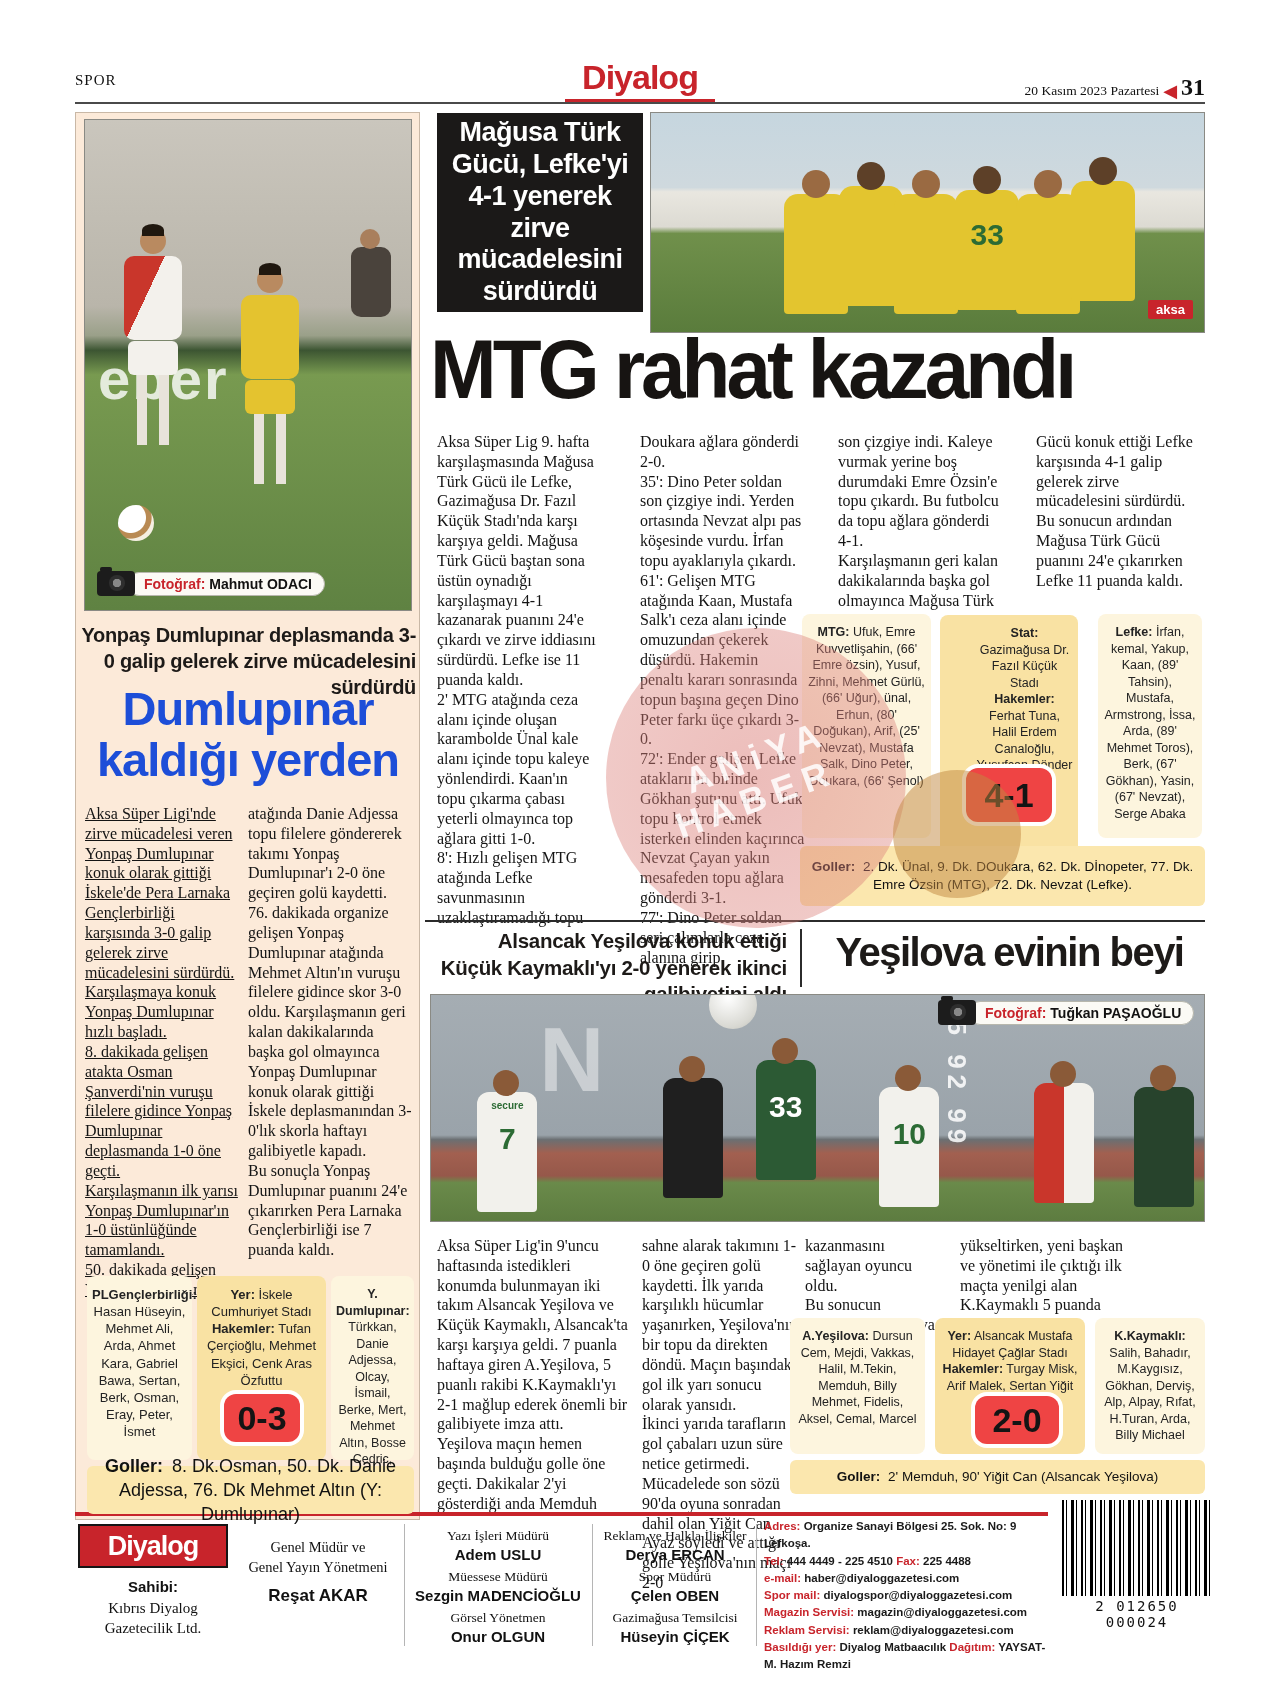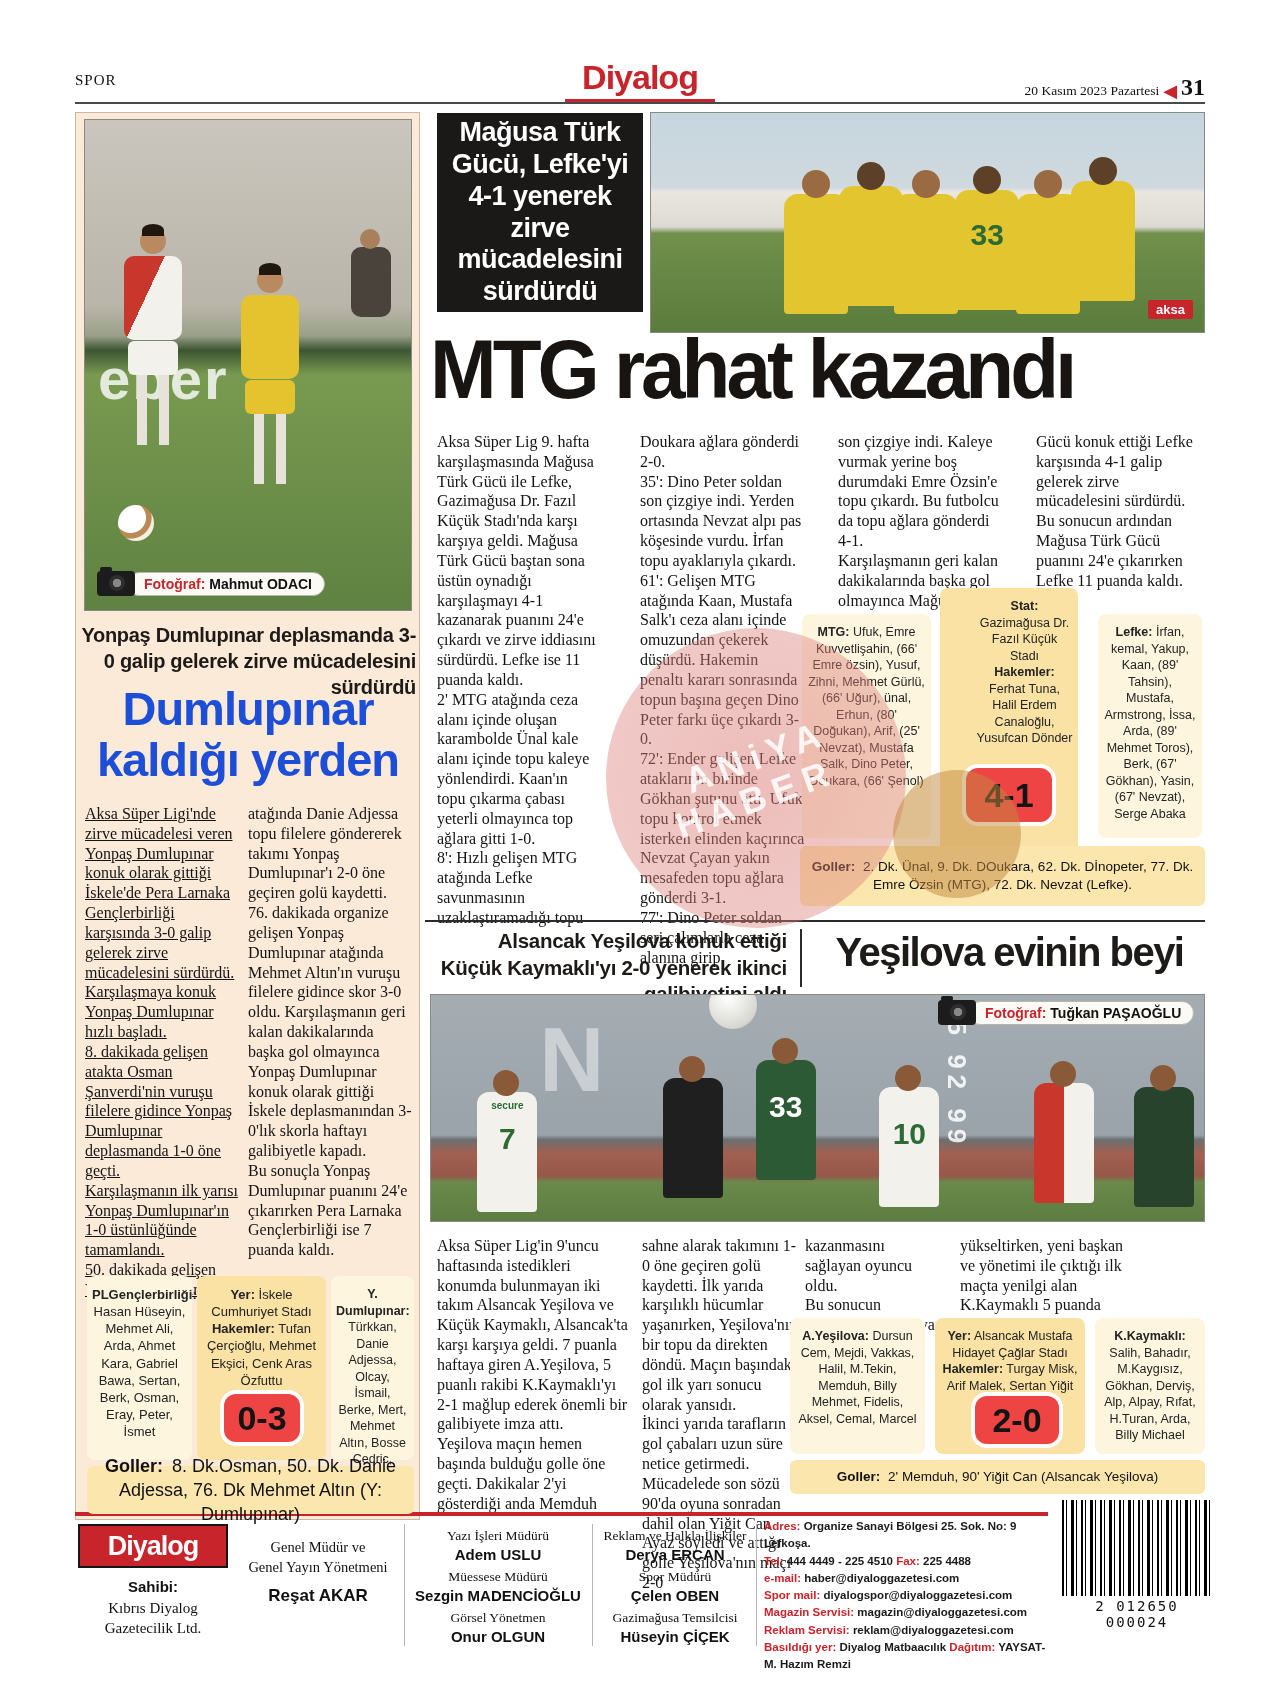--- a/index.html
+++ b/index.html
@@ -213,21 +213,21 @@
 77': Dino Peter soldan seri çalımlarla ceza alanına girip</div>
   <div class="abs bodycol" style="left:838px;top:432px;width:163px;height:182px;">son çizgiye indi. Kaleye vurmak yerine boş durumdaki Emre Özsin'e topu çıkardı. Bu futbolcu da topu ağlara gönderdi 4-1.
 Karşılaşmanın geri kalan dakikalarında başka gol olmayınca Mağusa Türk</div>
   <div class="abs bodycol" style="left:1036px;top:432px;width:166px;height:150px;">Gücü konuk ettiği Lefke karşısında 4-1 galip gelerek zirve mücadelesini sürdürdü.
 Bu sonucun ardından Mağusa Türk Gücü puanını 24'e çıkarırken Lefke 11 puanda kaldı.</div>
 
   <div class="ibox cream" style="left:802px;top:614px;width:129px;height:224px;">
     <span class="b">MTG:</span>
     <span>Ufuk, Emre Kuvvetlişahin, (66' Emre özsin), Yusuf, Zihni, Mehmet Gürlü, (66' Uğur), ünal, Erhun, (80' Doğukan), Arif, (25' Nevzat), Mustafa Salk, Dino Peter, Doukara, (66' Şenol)</span>
   </div>
-  <div class="ibox gold" style="left:940px;top:588px;width:138px;height:276px;padding-left:36px;">
+  <div class="ibox gold" style="left:940px;top:615px;width:138px;height:276px;padding-left:36px;">
     <div class="b">Stat:</div>
     <div>Gazimağusa Dr. Fazıl Küçük Stadı</div>
     <div class="b">Hakemler:</div>
     <div>Ferhat Tuna, Halil Erdem Canaloğlu, Yusufcan Dönder</div>
   </div>
   <div class="ibox cream" style="left:1098px;top:614px;width:104px;height:224px;">
     <span class="b">Lefke:</span>
     <span>İrfan, kemal, Yakup, Kaan, (89' Tahsin), Mustafa, Armstrong, İssa, Arda, (89' Mehmet Toros), Berk, (67' Gökhan), Yasin, (67' Nevzat), Serge Abaka</span>
   </div>
   <div class="score" style="left:966px;top:768px;width:86px;height:54px;">4-1</div>

